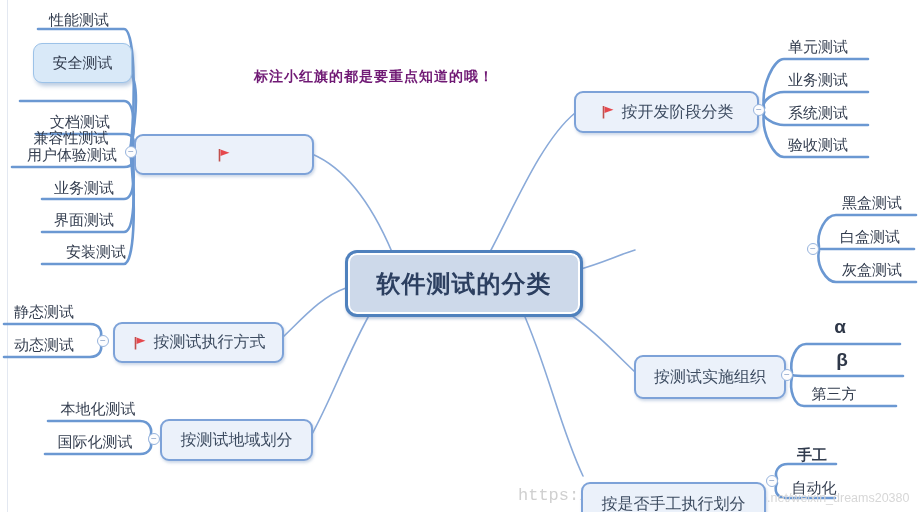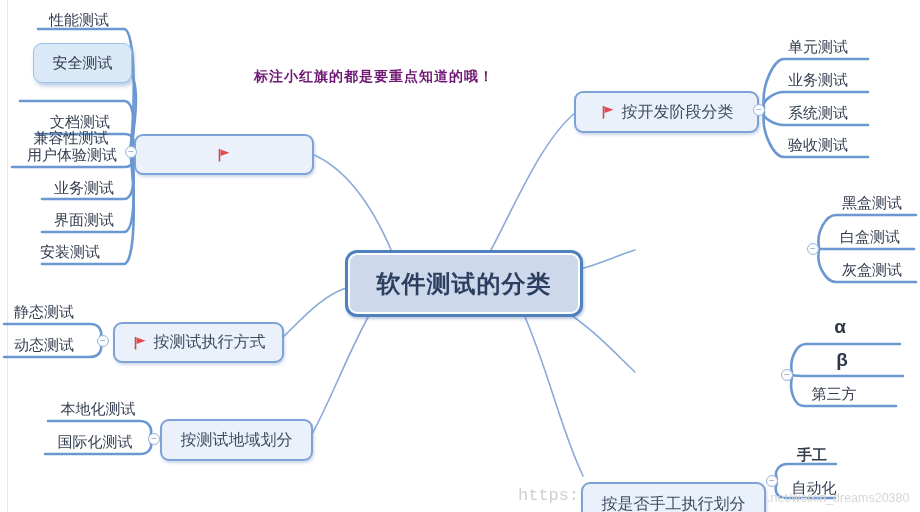--- a/index.html
+++ b/index.html
@@ -125,40 +125,43 @@
   <div class="branch" style="left:160px;top:419px;width:149px;height:38px;">
     <span>按测试地域划分</span>
   </div>
   <div class="branch" style="left:574px;top:91px;width:181px;height:38px;">
     <svg class="flag" viewBox="0 0 16 16">
         <line x1="3.5" y1="2" x2="3.5" y2="14.5" stroke="#c0504d" stroke-width="1.6"></line>
         <path d="M4.5 2.5 L13.5 5.8 L4.5 9.1 Z" fill="#e5484d"></path>
       </svg>
     <span>按开发阶段分类</span>
   </div>
+  <div class="branch" style="left:634px;top:355px;width:148px;height:40px;">
+    <span>按测试实施组织</span>
+  </div>
   <div class="branch" style="left:581px;top:462px;width:181px;height:40px;margin-top:20px;">
     <span>按是否手工执行划分</span>
   </div>
 
   <div class="collapse" style="left:125px;top:146px;">−</div>
   <div class="collapse" style="left:97px;top:335px;">−</div>
   <div class="collapse" style="left:148px;top:433px;">−</div>
   <div class="collapse" style="left:753px;top:104px;">−</div>
   <div class="collapse" style="left:807px;top:243px;">−</div>
   <div class="collapse" style="left:781px;top:369px;">−</div>
   <div class="collapse" style="left:766px;top:475px;">−</div>
 
   <div class="leaf" style="left:35px;top:11px;width:88px;">性能测试</div>
   <div class="leaf selected" style="left:33px;top:43px;width:97px;height:38px;">安全测试</div>
   <div class="leaf" style="left:27px;top:81px;width:88px;margin-top:48px;">兼容性测试</div>
   <div class="leaf" style="left:36px;top:113px;width:88px;">文档测试</div>
   <div class="leaf" style="left:17px;top:146px;width:110px;">用户体验测试</div>
   <div class="leaf" style="left:42px;top:179px;width:84px;">业务测试</div>
   <div class="leaf" style="left:42px;top:211px;width:84px;">界面测试</div>
-  <div class="leaf" style="left:28px;top:243px;width:84px;">安装测试</div>
+  <div class="leaf" style="left:54px;top:243px;width:84px;">安装测试</div>
 
   <div class="leaf" style="left:8px;top:303px;width:72px;">静态测试</div>
   <div class="leaf" style="left:8px;top:336px;width:72px;">动态测试</div>
 
   <div class="leaf" style="left:52px;top:400px;width:92px;">本地化测试</div>
   <div class="leaf" style="left:49px;top:433px;width:92px;">国际化测试</div>
 
   <div class="leaf" style="left:782px;top:38px;width:72px;">单元测试</div>
   <div class="leaf" style="left:782px;top:71px;width:72px;">业务测试</div>
   <div class="leaf" style="left:782px;top:104px;width:72px;">系统测试</div>

